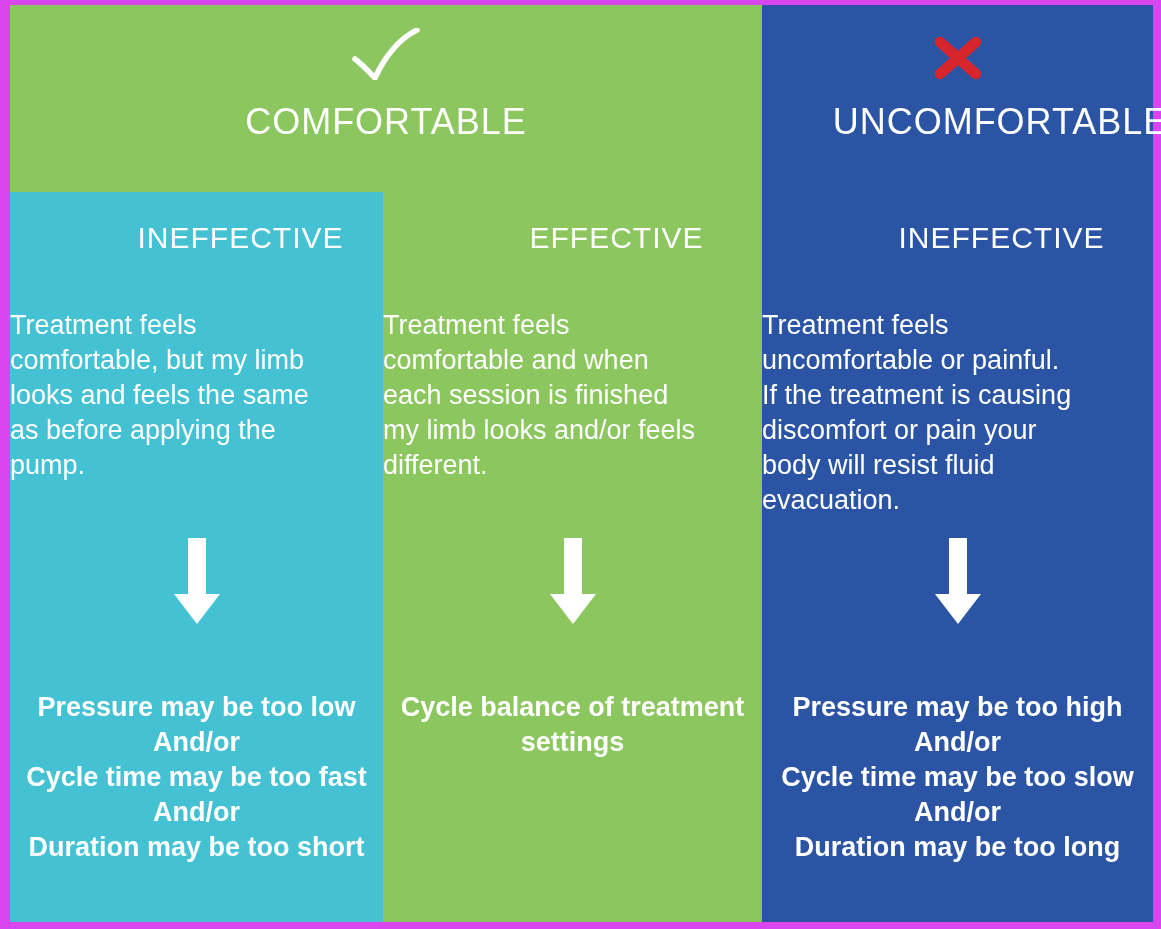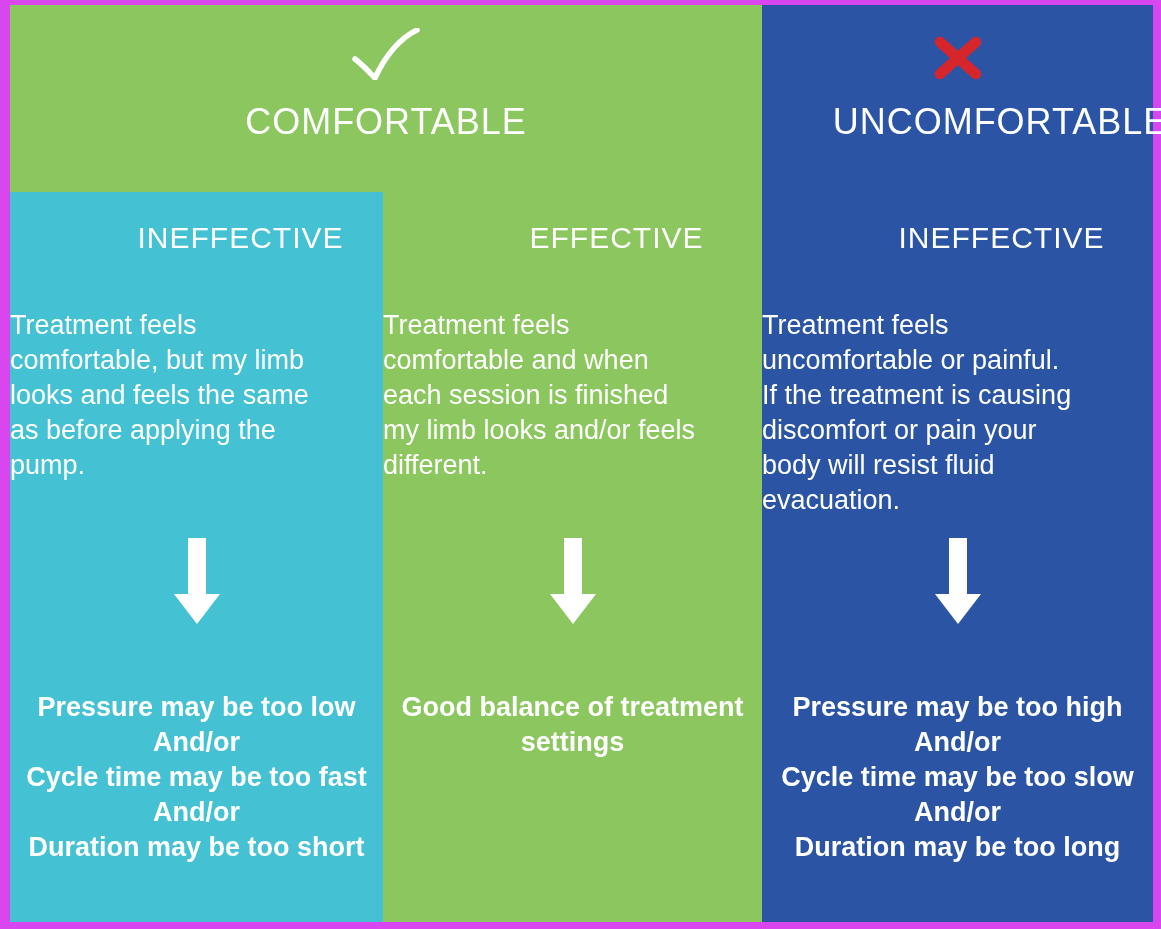--- a/index.html
+++ b/index.html
@@ -135,21 +135,21 @@
 comfortable and when
 each session is finished
 my limb looks and/or feels
 different.</div>
   <div class="arrow-row col1">
     <svg width="46" height="86" viewBox="0 0 46 86" aria-hidden="true">
       <rect x="14" y="0" width="18" height="58" fill="#ffffff"></rect>
       <polygon points="0,56 46,56 23,86" fill="#ffffff"></polygon>
     </svg>
   </div>
-  <div class="col-outcome col1">Good balance of treatment
+  <div class="col-outcome col1">Cycle balance of treatment
 settings</div>
 
   <div class="col-heading col2">INEFFECTIVE</div>
   <div class="col-para col2">Treatment feels
 uncomfortable or painful.
 If the treatment is causing
 discomfort or pain your
 body will resist fluid
 evacuation.</div>
   <div class="arrow-row col2">

